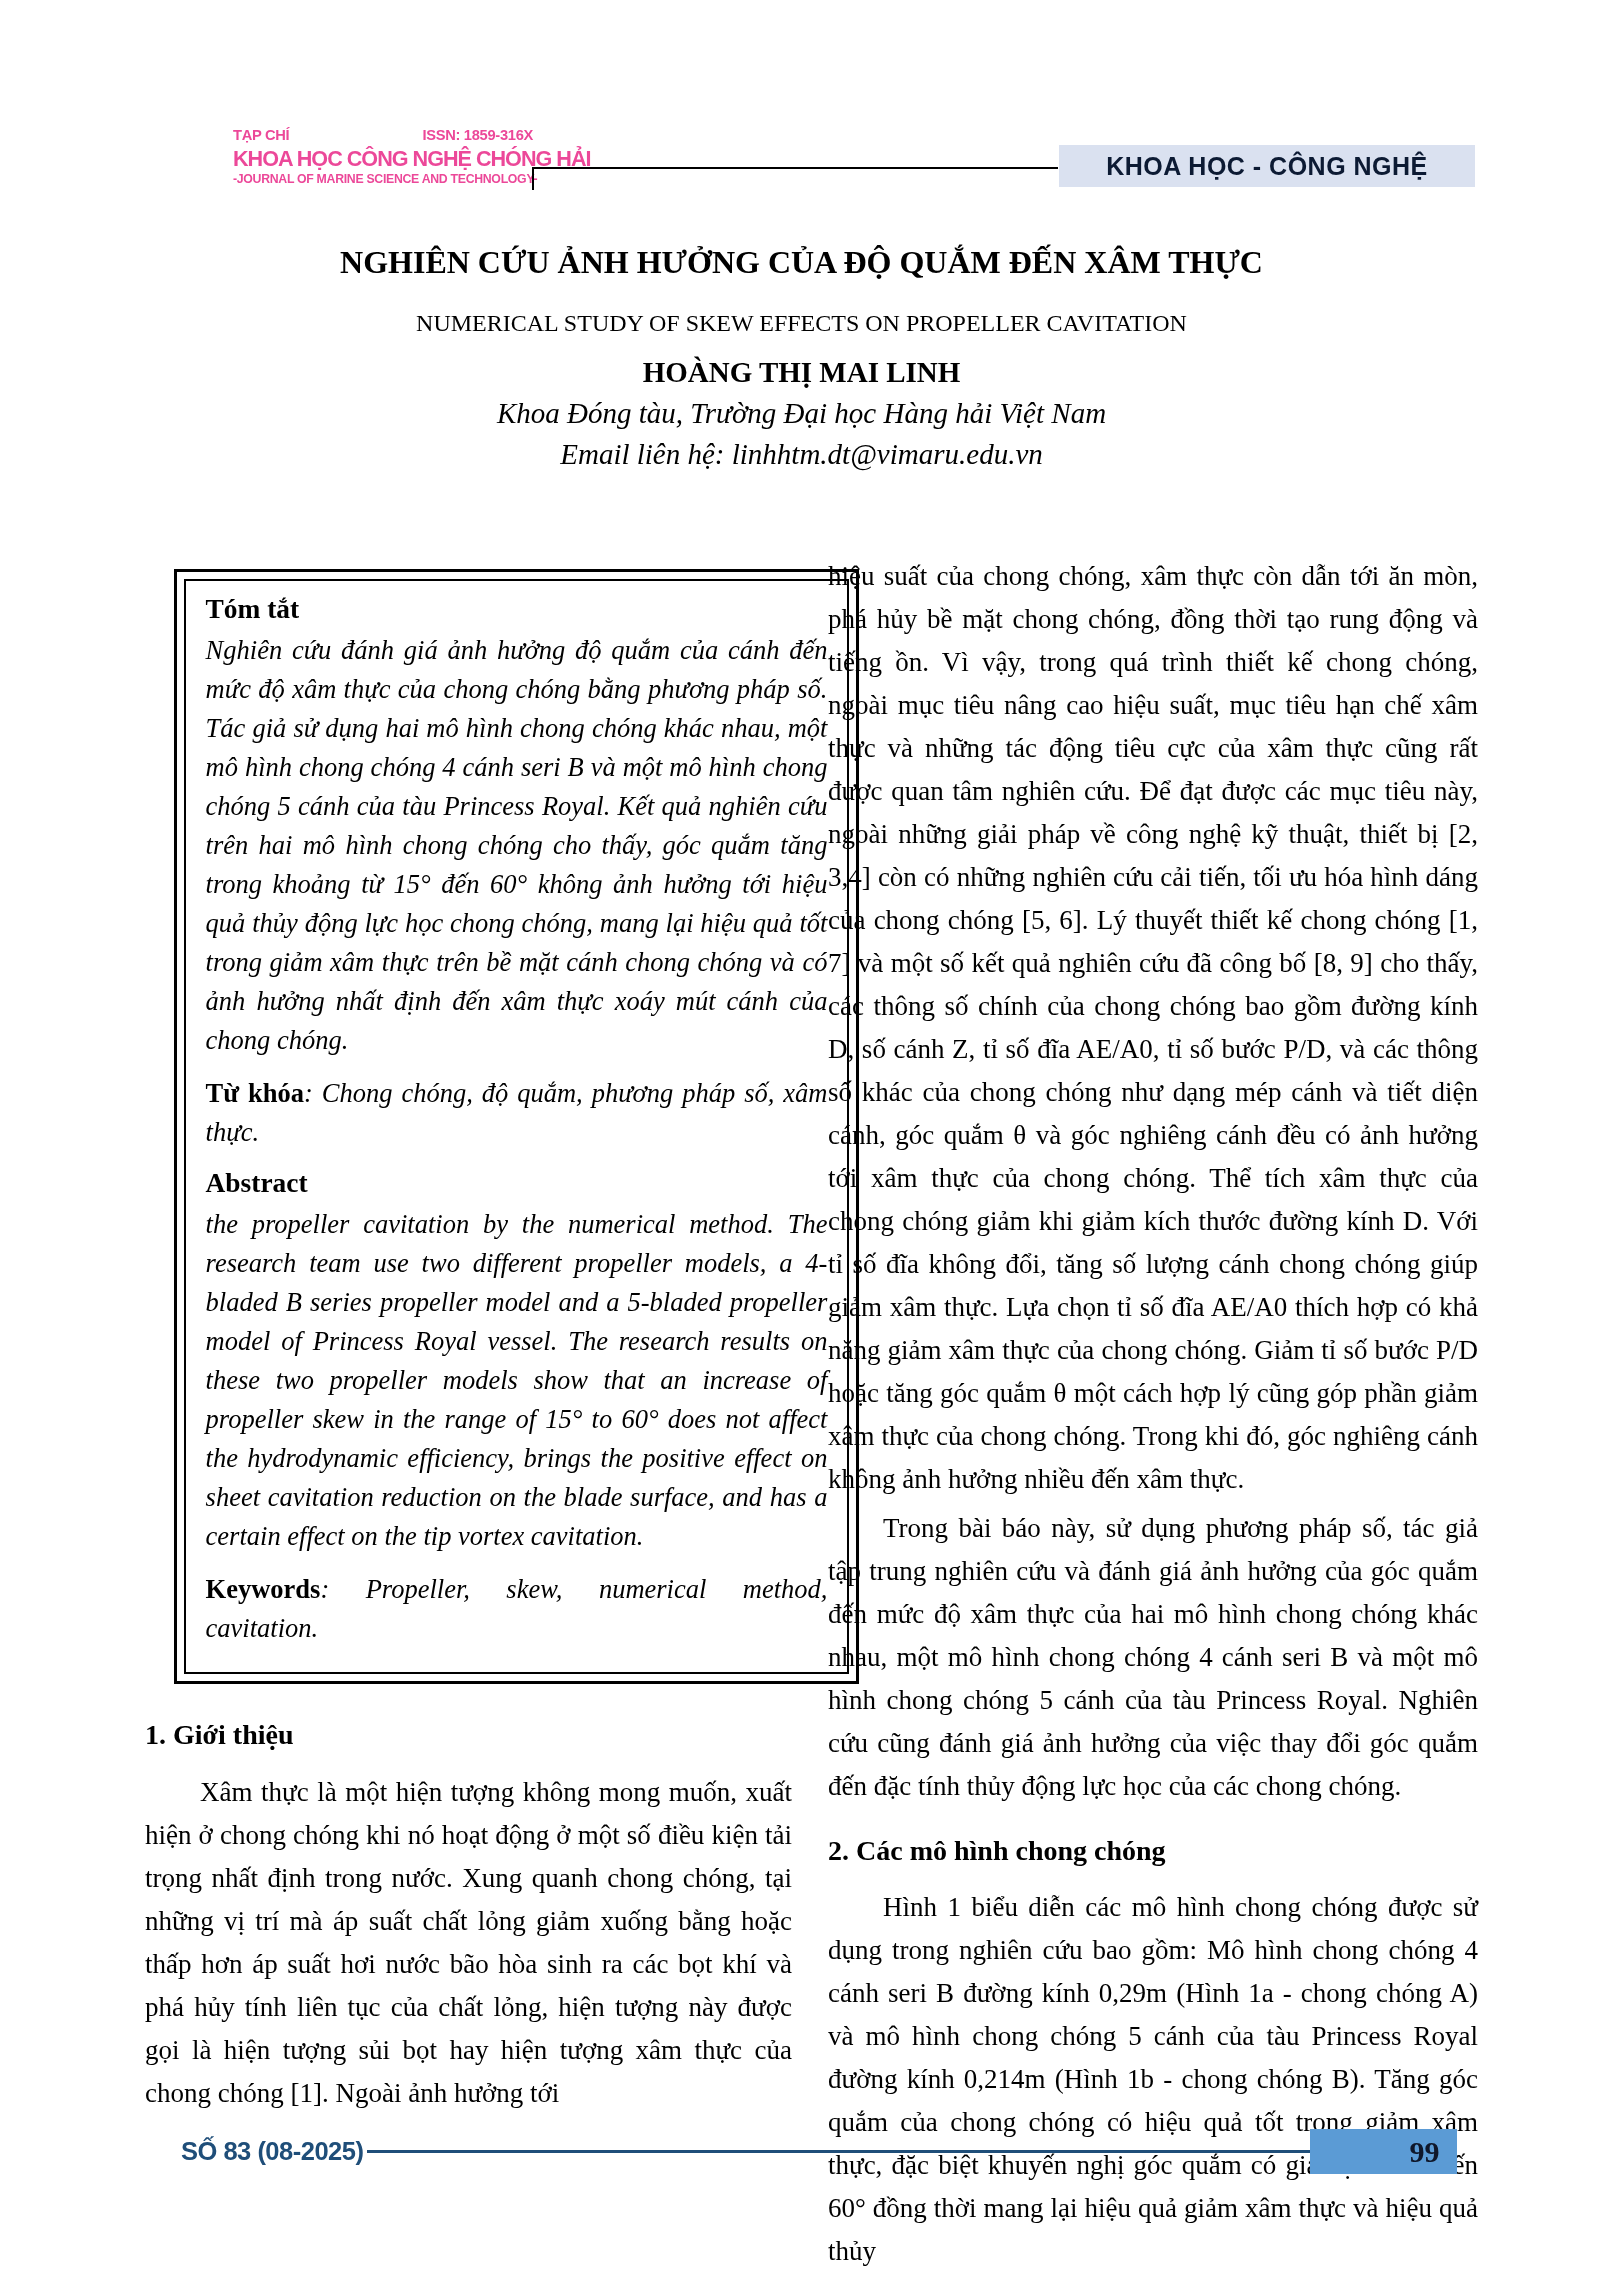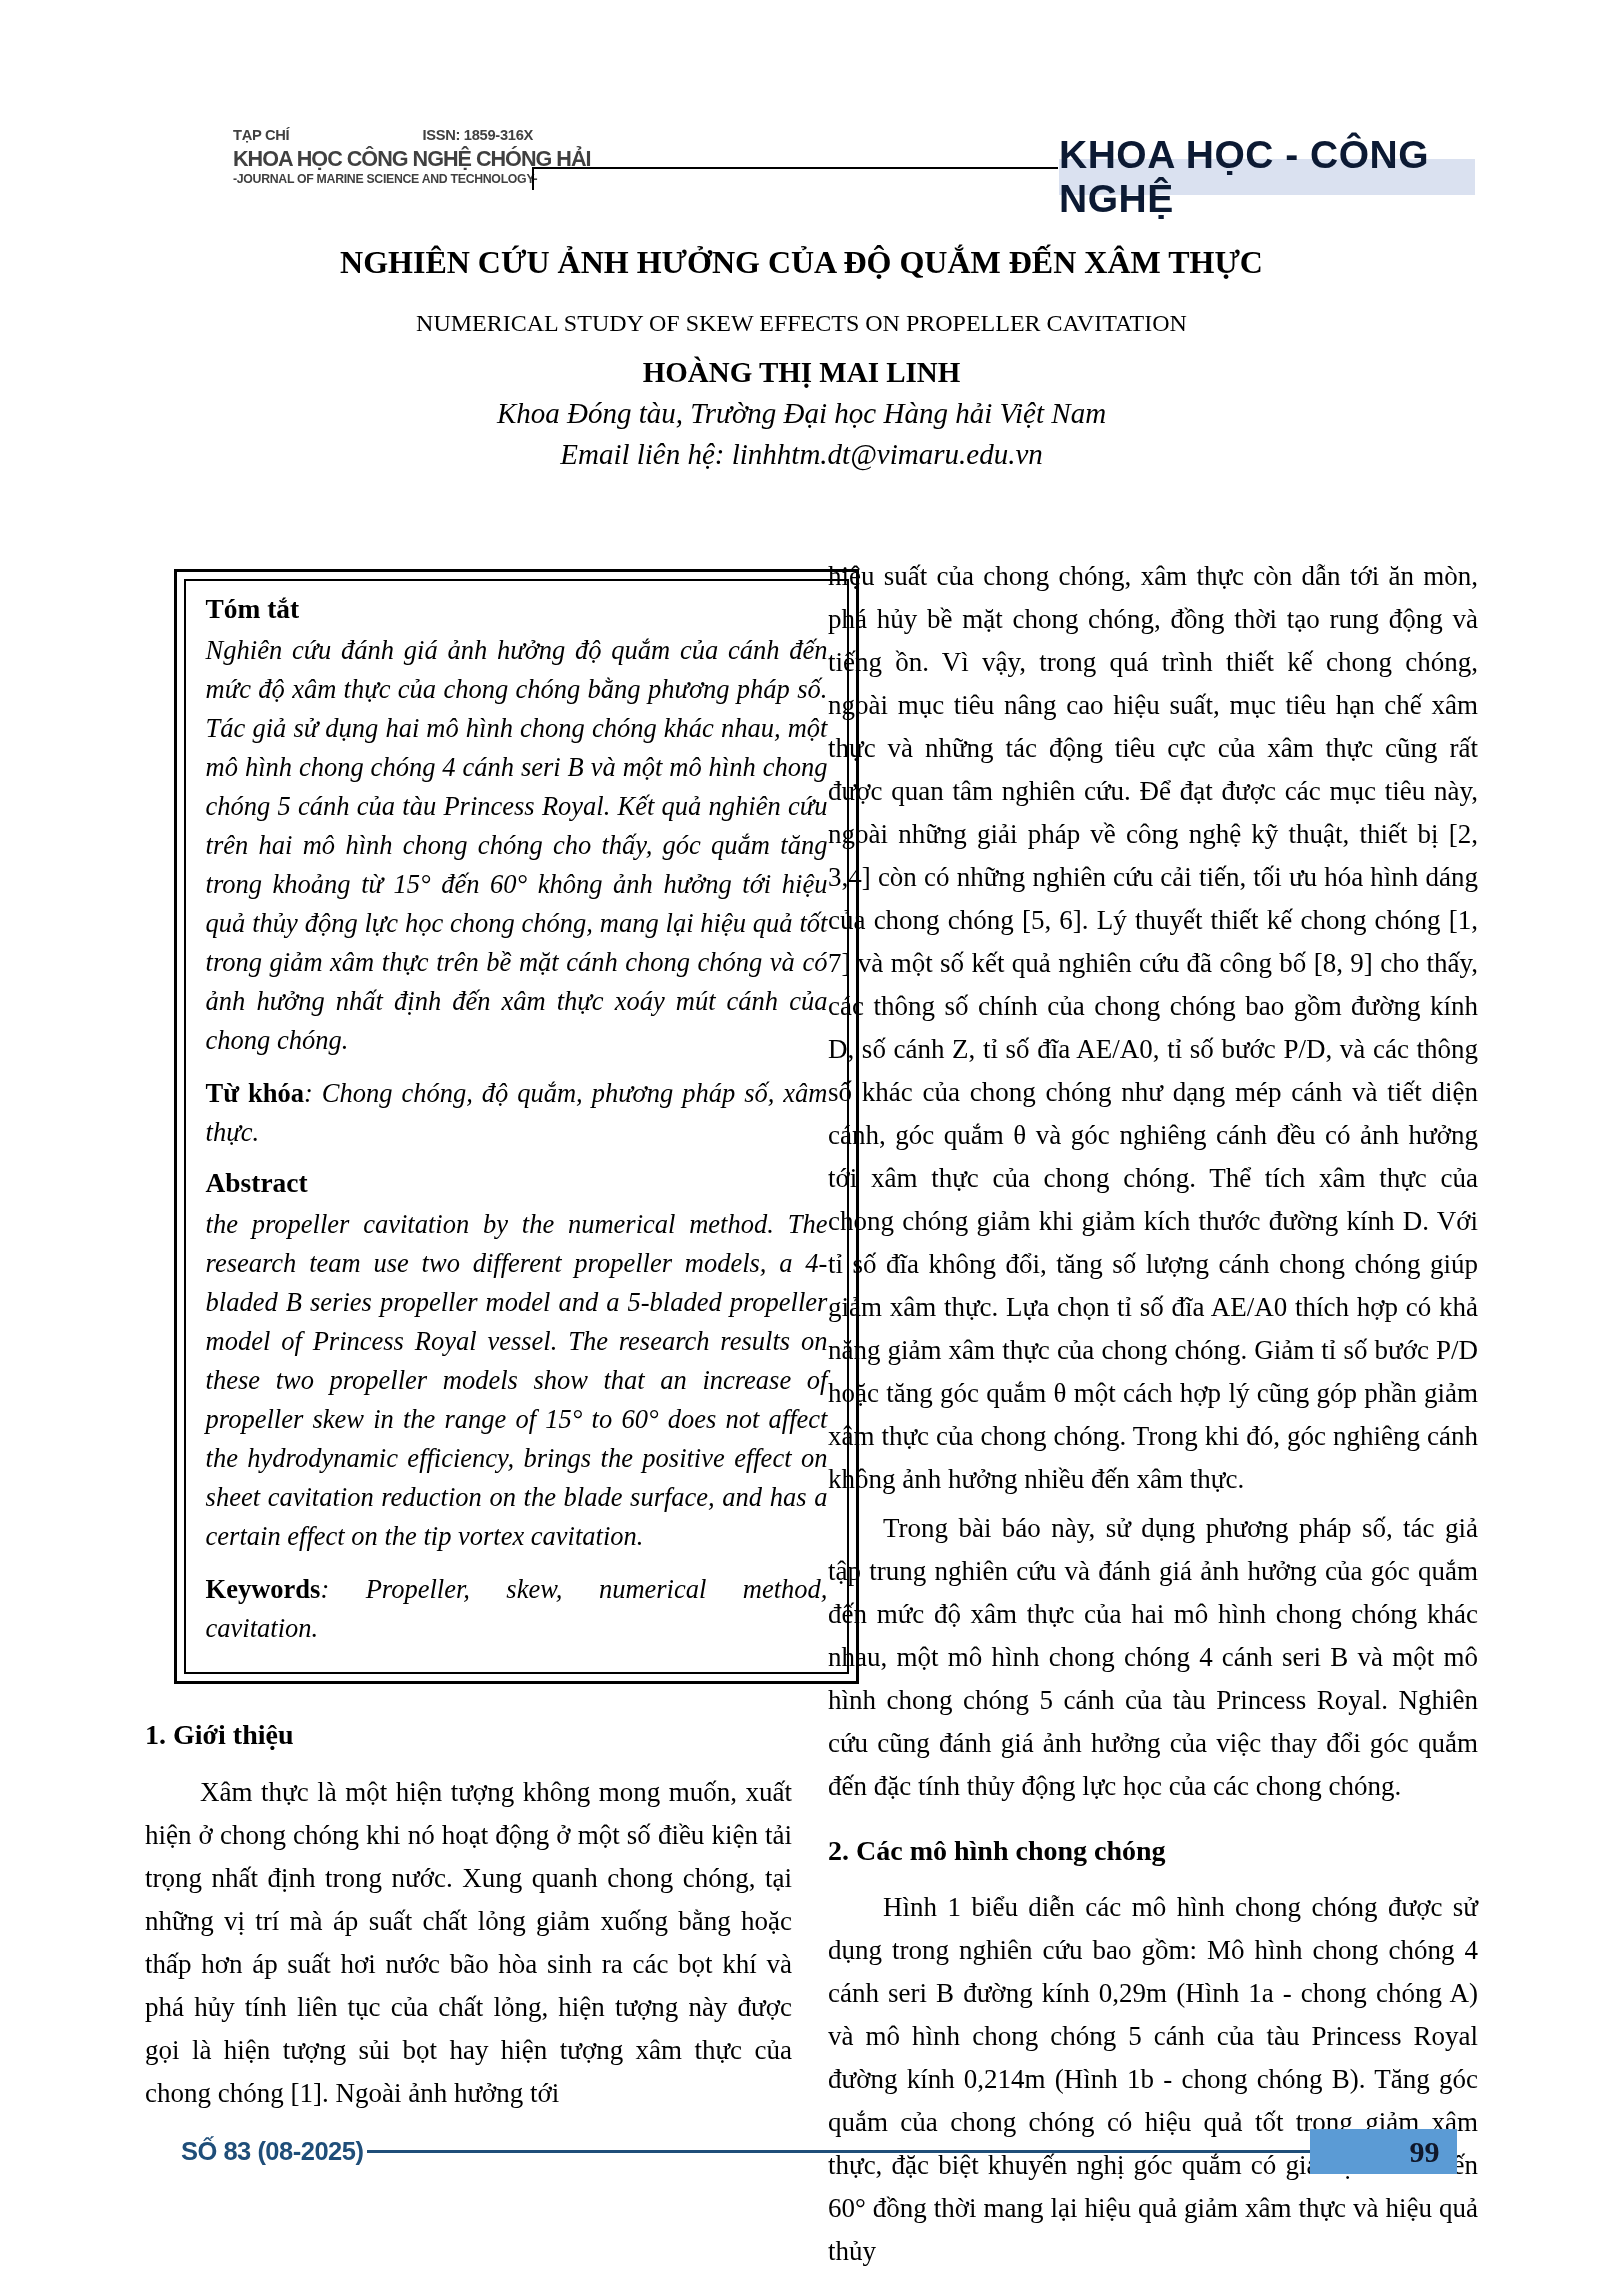--- a/index.html
+++ b/index.html
@@ -12,44 +12,43 @@
     font-family: "Liberation Serif", serif;
     color: #000;
     overflow: hidden;
   }
 
   
   .logo {
     position: absolute;
     left: 233px; top: 127px; width: 300px;
     font-family: "Liberation Sans", sans-serif;
-    font-weight: bold; color: #404040;
+    font-weight: bold; color: #ec4899;
   }
   .logo-row1 {
     display: flex; justify-content: space-between;
     font-size: 14.7px; line-height: 17.6px; letter-spacing: -0.3px;
   }
   .logo-name {
     font-size: 21.6px; line-height: 27.4px; white-space: nowrap;
     letter-spacing: -1px; text-align: center;
   }
   .logo-sub {
     font-size: 12.3px; line-height: 14.7px; white-space: nowrap;
     letter-spacing: -0.3px; text-align: center;
   }
   .conn-v { position: absolute; left: 532px; top: 167px; width: 2px; height: 22.5px; background: #000; }
   .conn-h { position: absolute; left: 532px; top: 167px; width: 526px; height: 2px; background: #000; }
   .banner {
-    position: absolute; left: 1059px; top: 145px; width: 416px; height: 36px;
+    position: absolute; left: 1059px; top: 145px; width: 416px; height: 42px;
     background: var(--banner-bg, #dae1f0);
     display: flex; align-items: center; justify-content: center;
     font-family: "Liberation Sans", sans-serif;
-    font-weight: bold; font-size: 39px; color: var(--banner-text, #0c1a33);
+    font-weight: bold; font-size: 25px; color: var(--banner-text, #0c1a33);
     letter-spacing: 0.5px;
-    margin-top: 14px;
   }
 
   
   .title-block { position: absolute; left: 135px; top: 238px; width: 1333px; text-align: center; }
   .title-vi { font-size: 32px; font-weight: bold; line-height: 49px; }
   .title-en { font-size: 24px; font-weight: normal; line-height: 45px; margin-top: 13.7px; }
   .author   { font-size: 29px; font-weight: bold; line-height: 39px; margin-top: 7.8px; }
   .affil    { font-size: 29px; font-style: italic; line-height: 39px; margin-top: 2px; }
   .email    { font-size: 29px; font-style: italic; line-height: 39px; margin-top: 2px; }
 

